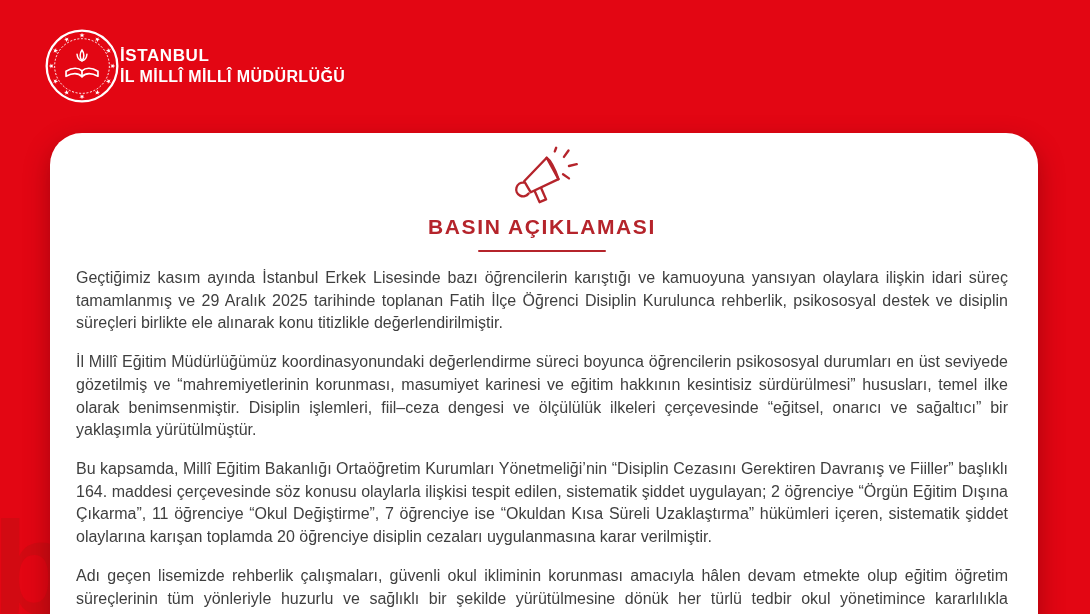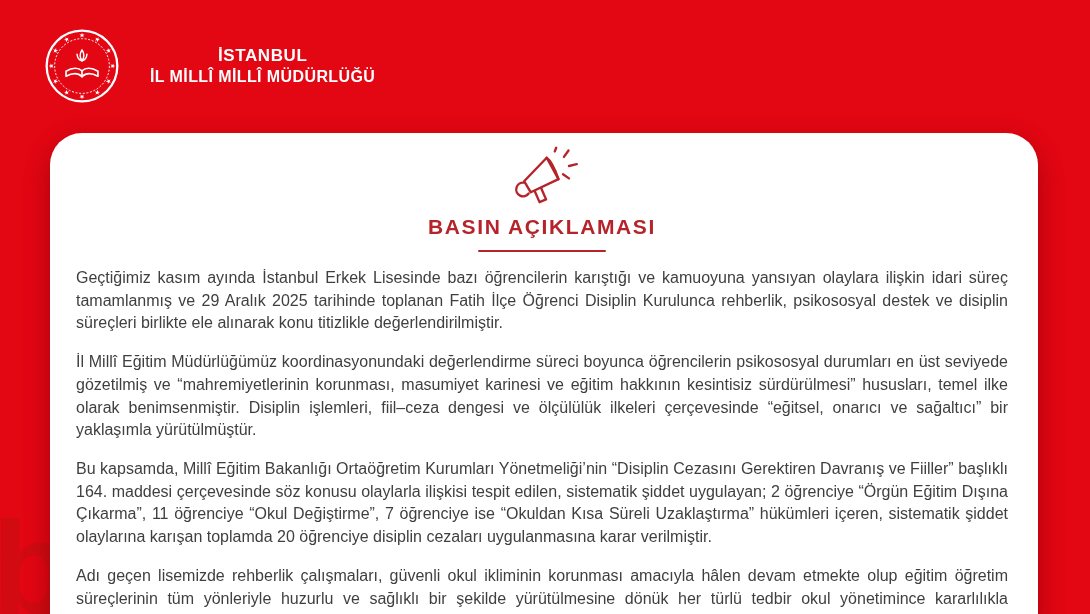--- a/index.html
+++ b/index.html
@@ -13,21 +13,21 @@
   html,body{width:1090px;height:614px;}
   body{
     position:relative;
     overflow:hidden;
     background:var(--background-red);
     font-family:"Liberation Sans", sans-serif;
   }
   
   .header{
     position:absolute;top:28px;left:44px;
-    display:flex;align-items:center;gap:30px;z-index:3;text-align:center;
+    display:flex;align-items:center;gap:0;z-index:3;
   }
   .logo-wrap{width:76px;height:76px;flex:0 0 auto;}
   .org-name{color:#ffffff;line-height:1.25;}
   .org-name .line1{font-size:17px;font-weight:700;letter-spacing:.6px;}
   .org-name .line2{font-size:16px;font-weight:700;letter-spacing:.4px;}
   
   .watermark{
     position:absolute;top:503px;left:-8px;z-index:1;
     font-size:132px;font-weight:700;letter-spacing:-3px;
     color:var(--watermark-red);

